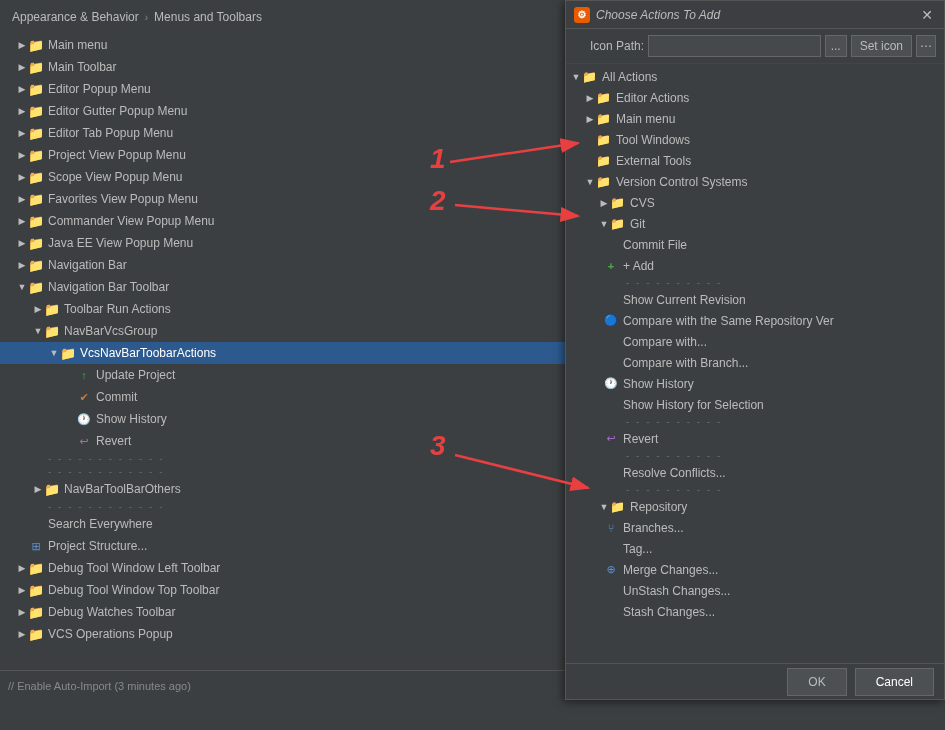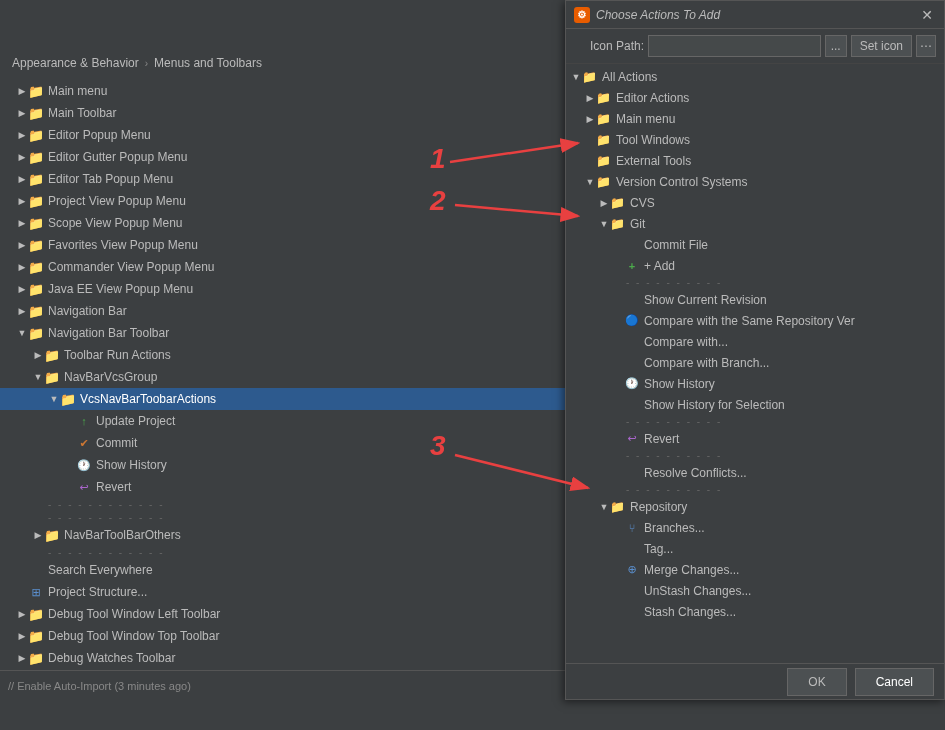--- a/index.html
+++ b/index.html
@@ -25,21 +25,20 @@
       overflow: hidden;
     }
 
     .breadcrumb-bar {
       padding: 10px 12px 8px 12px;
       font-size: 12px;
       color: #bbbbbb;
       display: flex;
       align-items: center;
       gap: 6px;
-      margin-top: 46px;
     }
 
     .breadcrumb-arrow {
       color: #888;
       font-size: 10px;
     }
 
     .tree-container {
       overflow-y: auto;
       height: 640px;
@@ -257,21 +256,21 @@
       align-items: center;
       padding: 2px 4px;
       cursor: pointer;
       height: 21px;
       white-space: nowrap;
     }
 
     .d-indent-0 { padding-left: 4px; }
     .d-indent-1 { padding-left: 18px; }
     .d-indent-2 { padding-left: 32px; }
-    .d-indent-3 { padding-left: 46px; }
+    .d-indent-3 { padding-left: 25px; }
 
     .d-separator {
       padding: 1px 0 1px 60px;
       color: #666;
       font-size: 10px;
       letter-spacing: 2px;
     }
 
     .dialog-bottom-bar {
       position: absolute;

